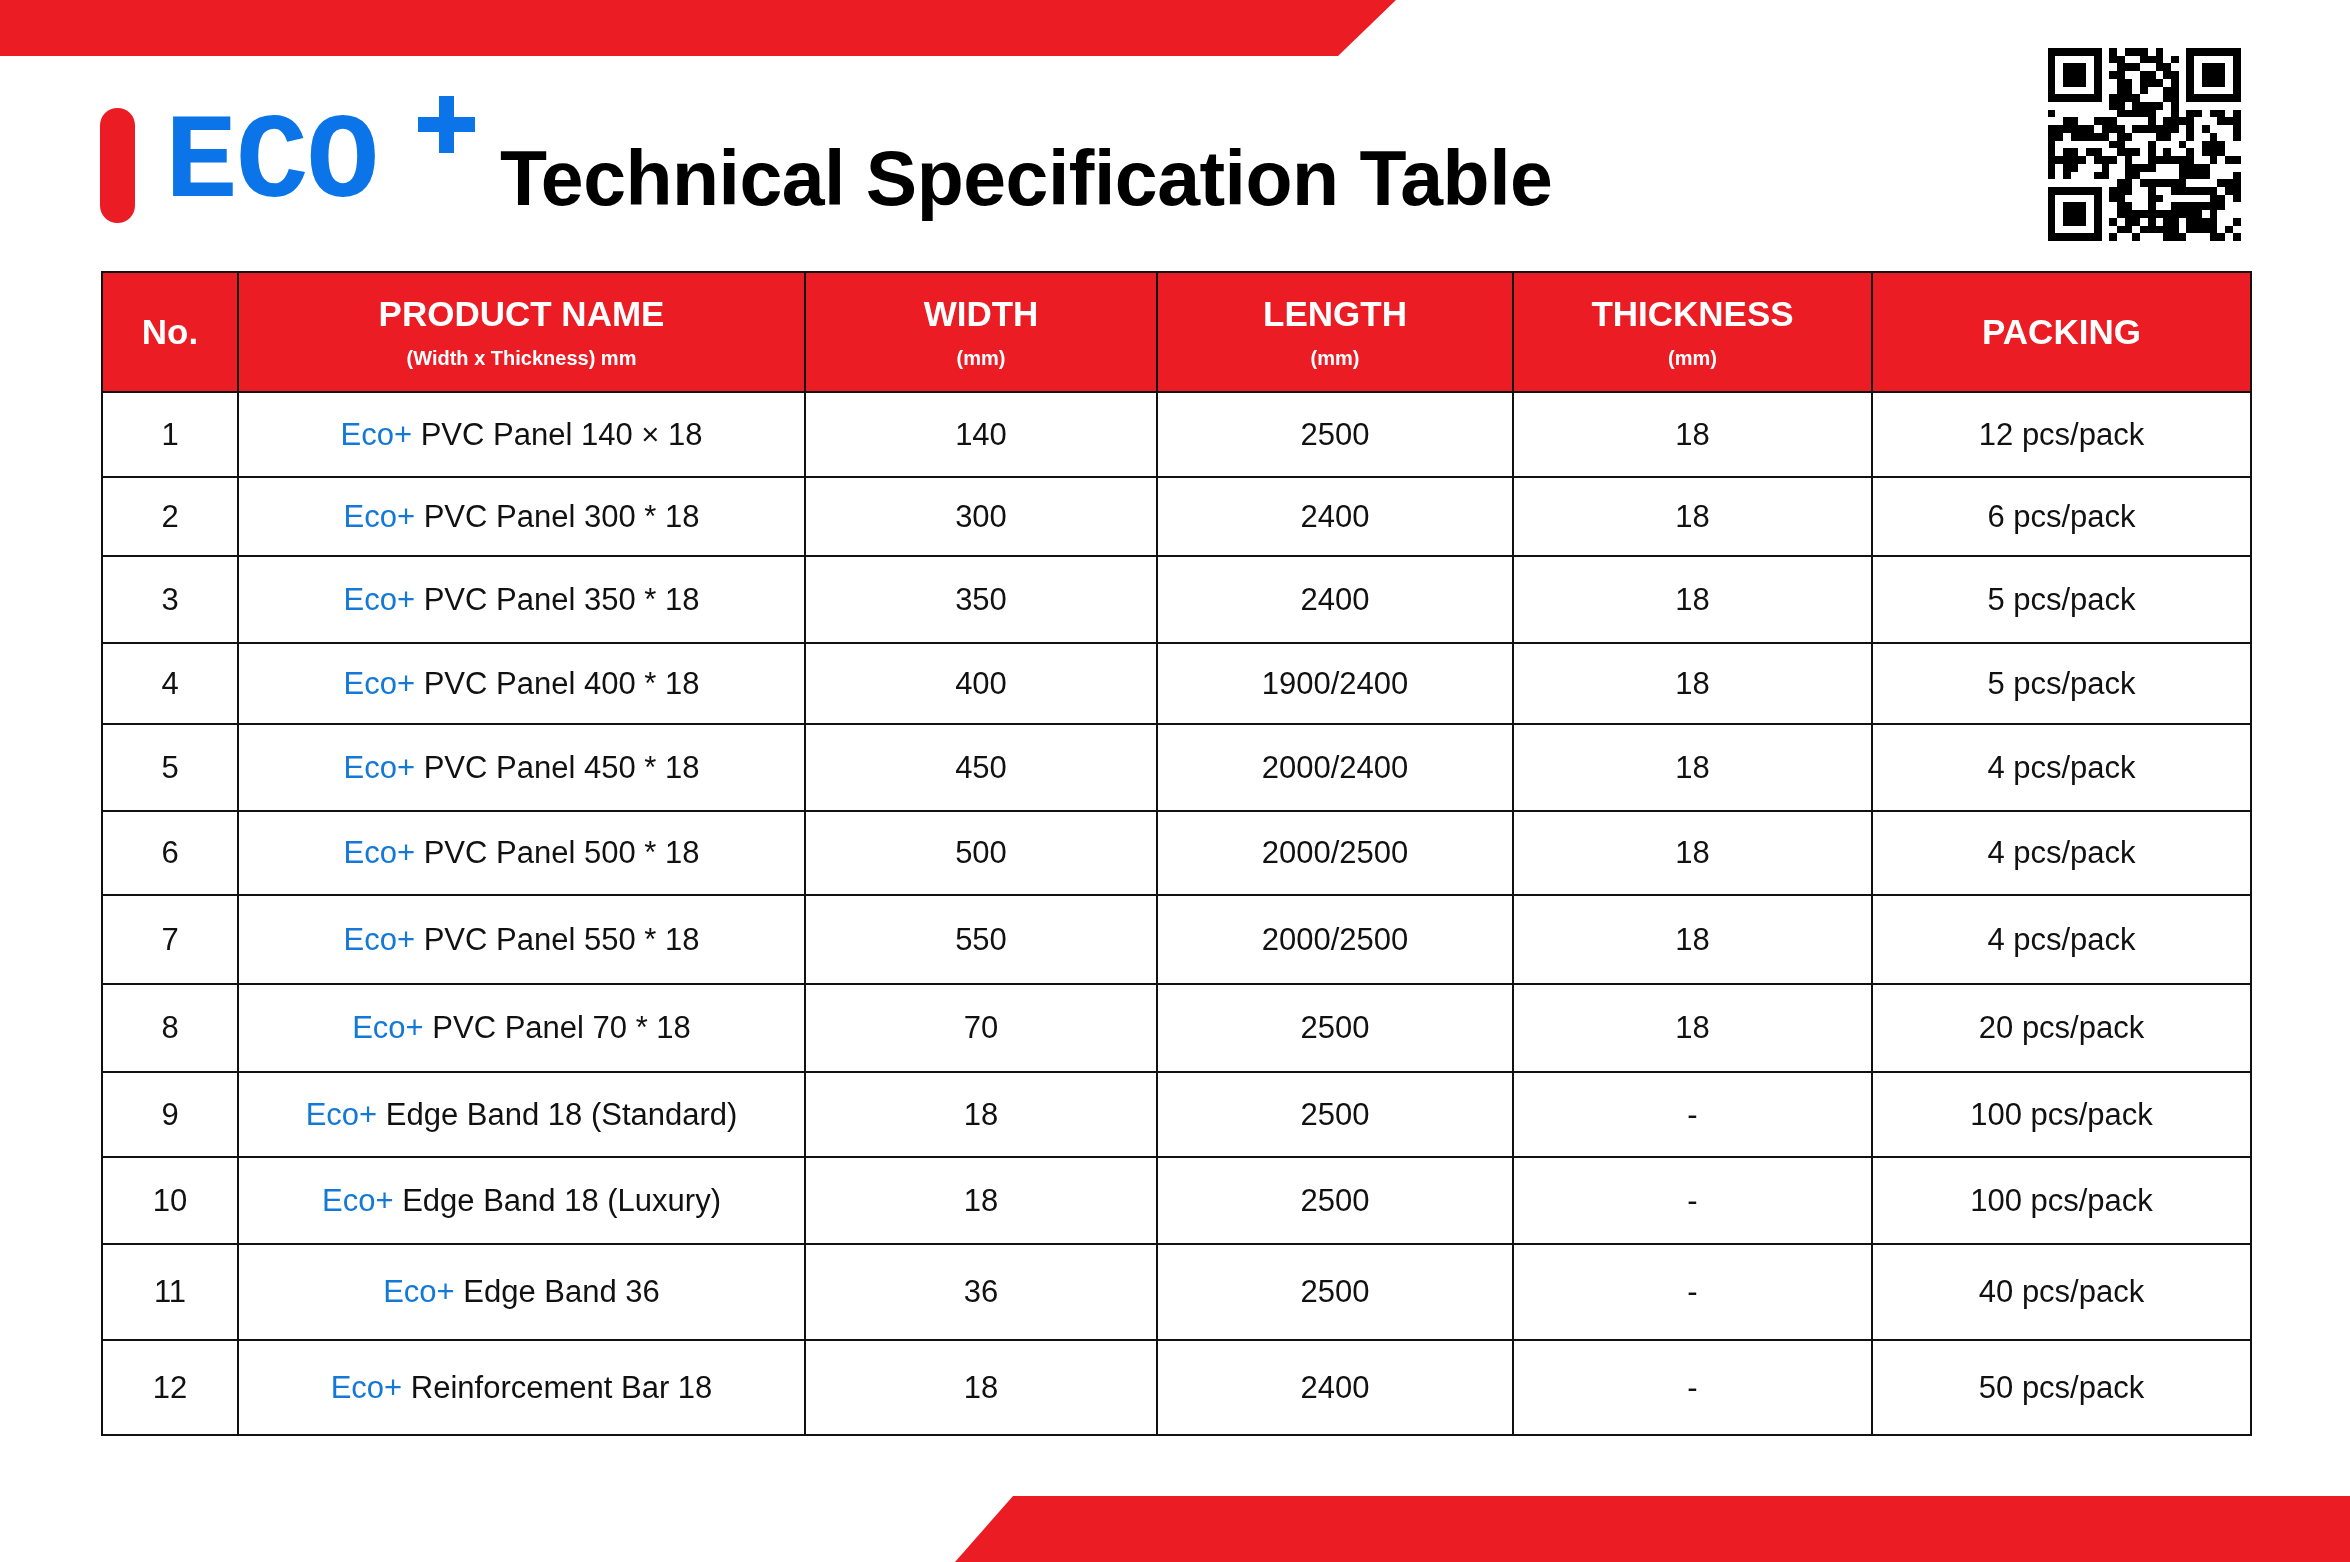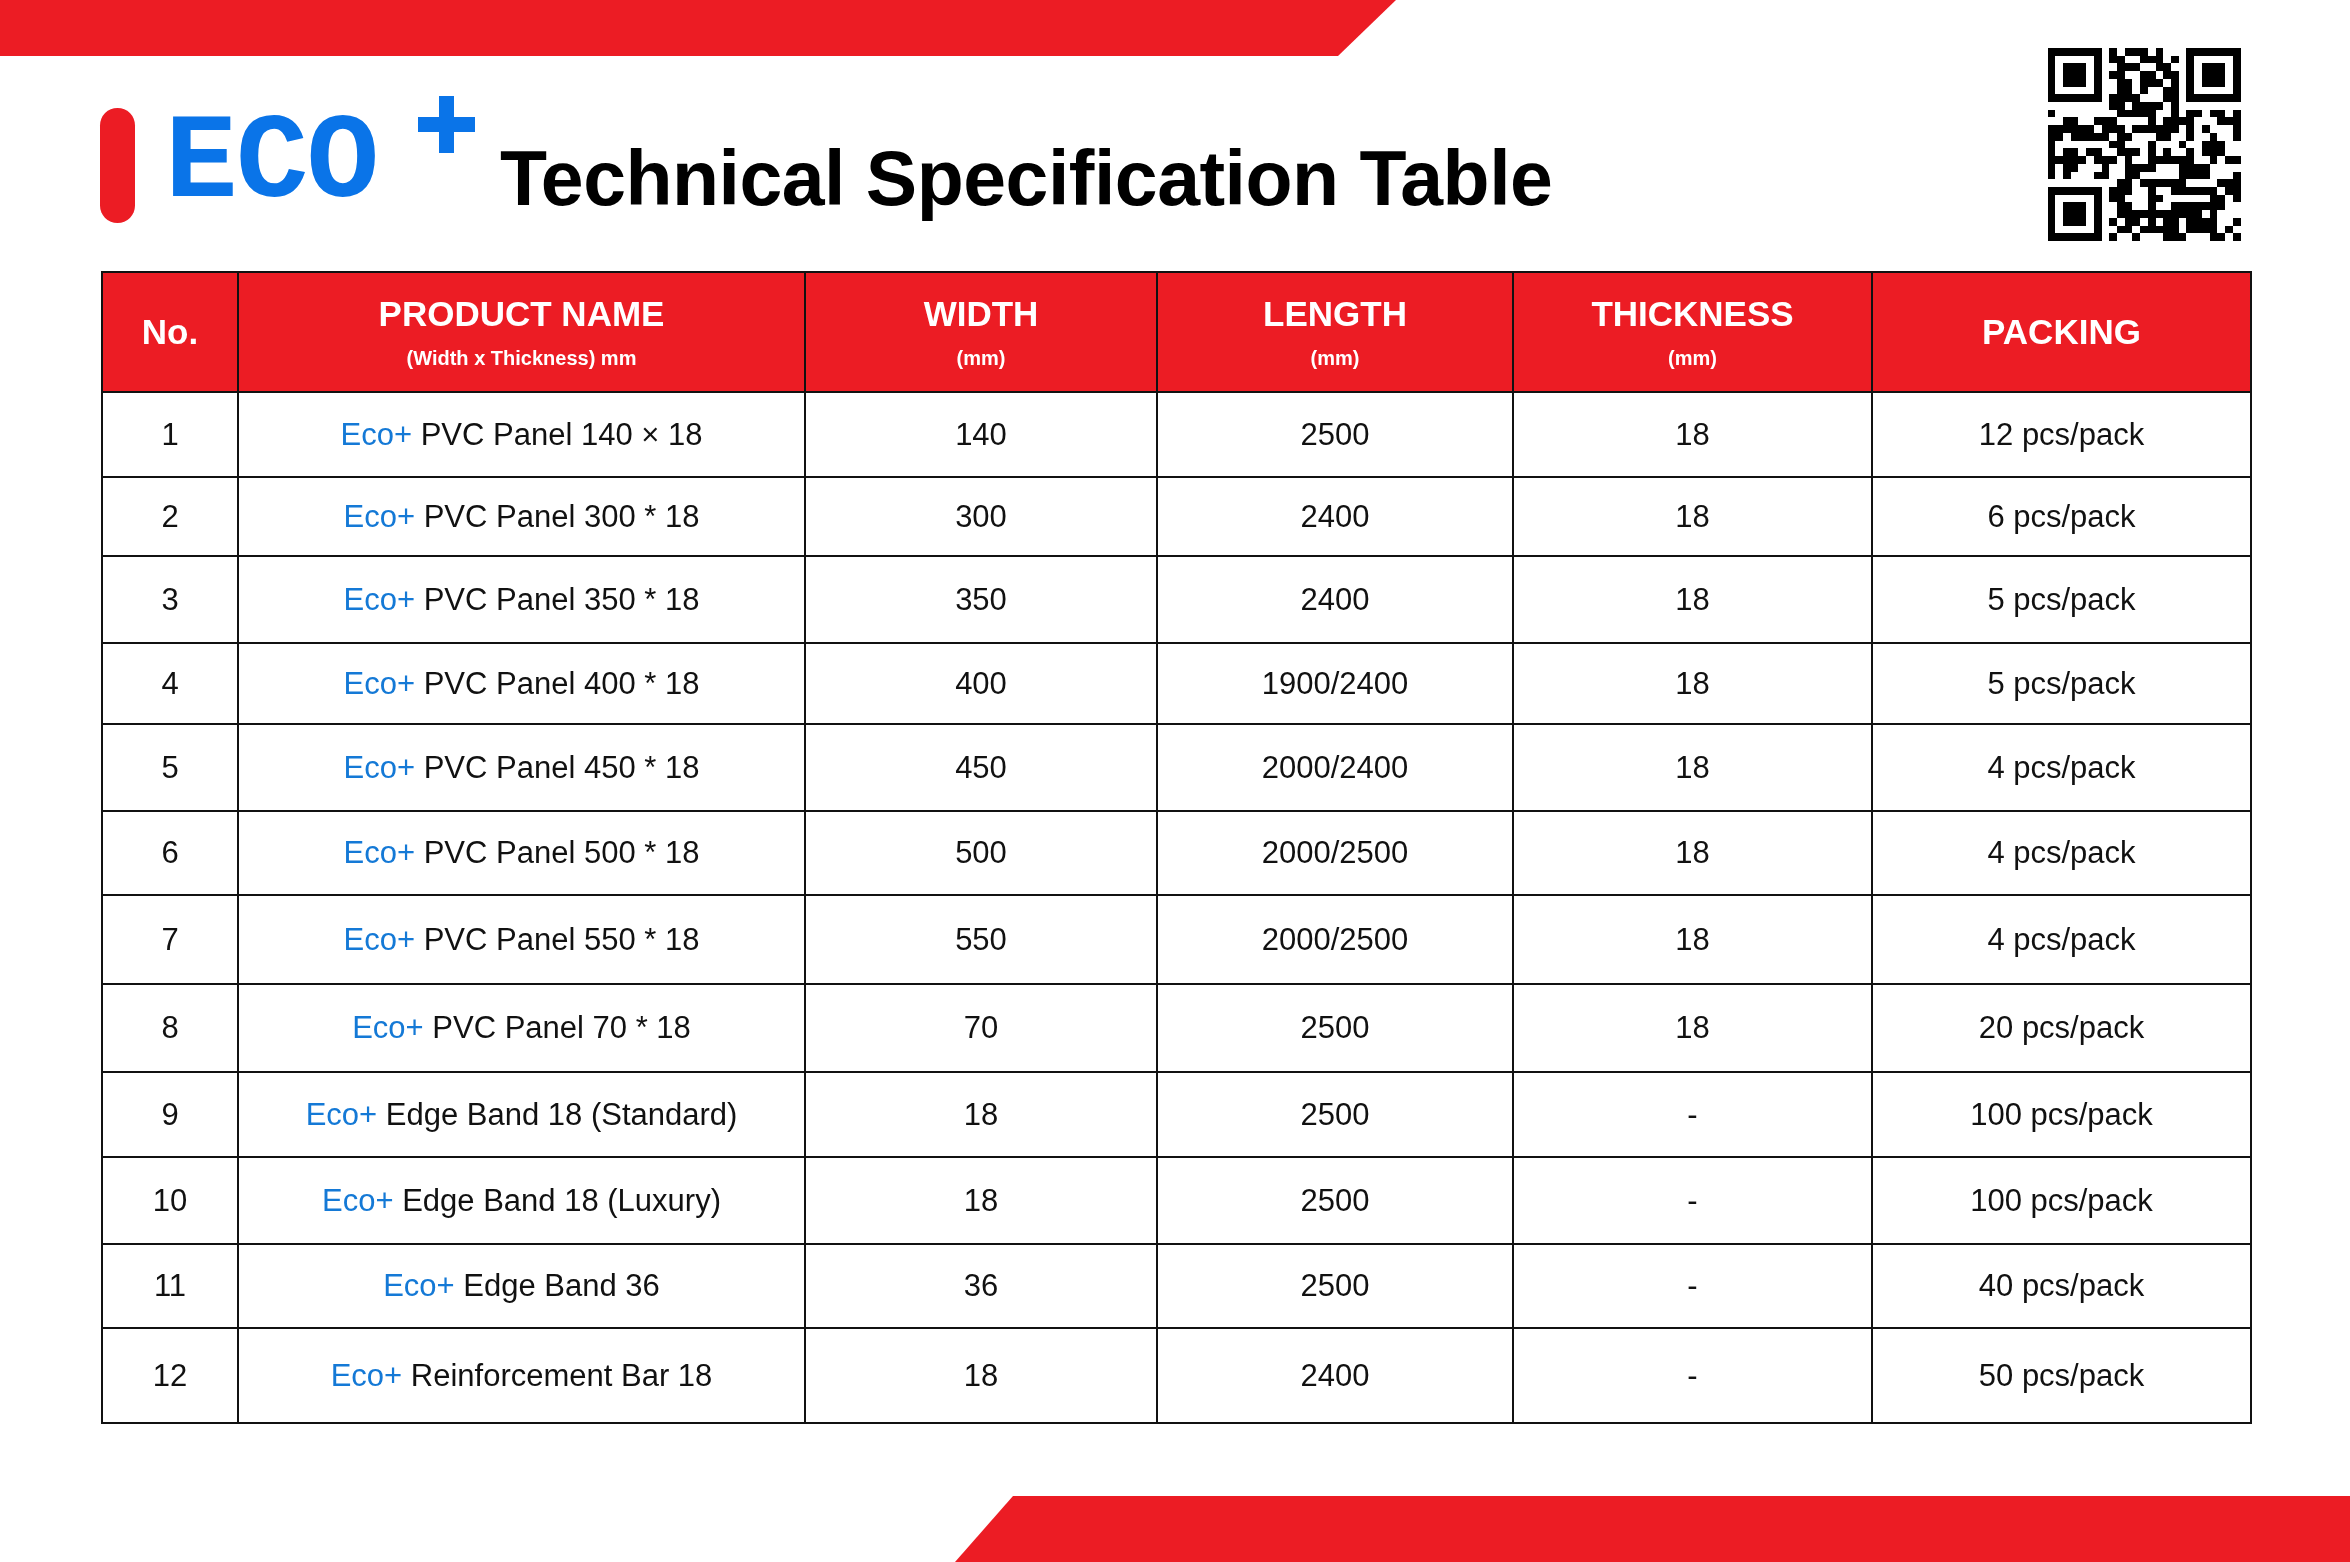--- a/index.html
+++ b/index.html
@@ -197,21 +197,21 @@
         <td>100 pcs/pack</td>
       </tr>
       <tr style="height: 87px;">
         <td>10</td>
         <td><span class="eco-prefix">Eco+</span><span style="white-space: pre;"> Edge Band 18 (Luxury)</span></td>
         <td>18</td>
         <td>2500</td>
         <td>-</td>
         <td>100 pcs/pack</td>
       </tr>
-      <tr style="height: 84px;">
+      <tr style="height: 96px;">
         <td>11</td>
         <td><span class="eco-prefix">Eco+</span><span style="white-space: pre;"> Edge Band 36</span></td>
         <td>36</td>
         <td>2500</td>
         <td>-</td>
         <td>40 pcs/pack</td>
       </tr>
       <tr style="height: 95px;">
         <td>12</td>
         <td><span class="eco-prefix">Eco+</span><span style="white-space: pre;"> Reinforcement Bar 18</span></td>

